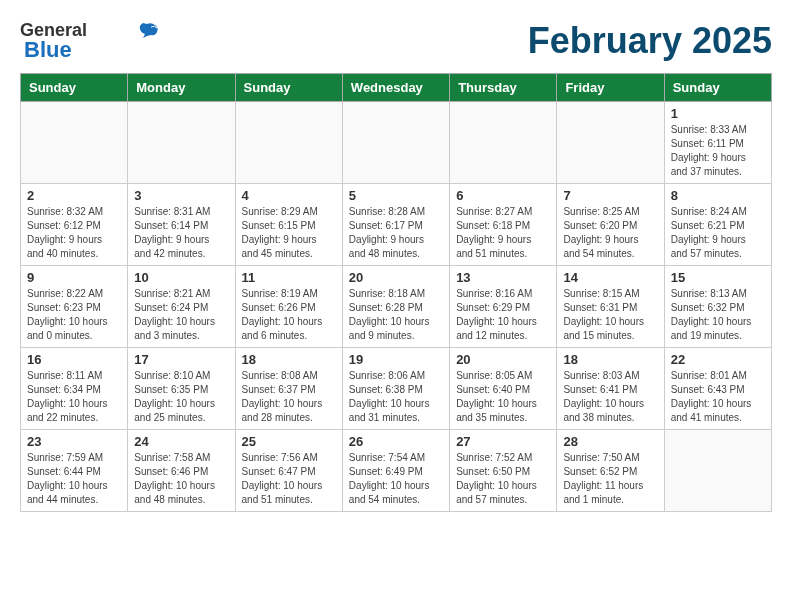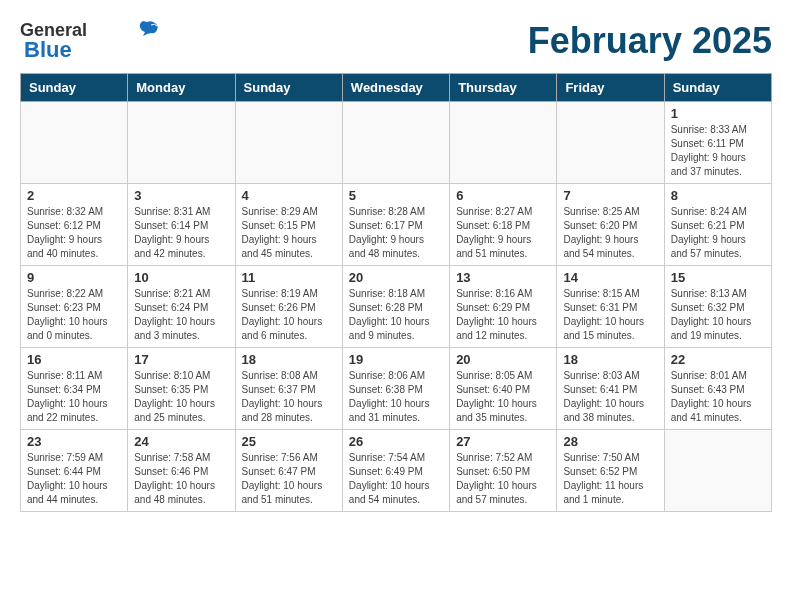--- a/index.html
+++ b/index.html
@@ -41,21 +41,21 @@
     }
     .calendar-subtitle {
       font-size: 16px;
       color: #555;
     }
     .calendar {
       width: 100%;
       border-collapse: collapse;
     }
     .calendar th {
-      background-color: #0c4a6e;
+      background-color: #15803d;
       color: white;
       text-align: left;
       padding: 6px 8px;
       font-size: 13px;
       font-weight: bold;
       border: 1px solid #aaa;
     }
     .calendar td {
       border: 1px solid #ccc;
       vertical-align: top;
@@ -79,21 +79,21 @@
       font-size: 10px;
       color: #444;
       line-height: 1.4;
     }
   </style>
 </head>
 <body>
 
 <div class="header-section">
   <div class="logo">
-    <div style="display:flex;align-items:flex-start;gap:48px;">
+    <div style="display:flex;align-items:center;gap:48px;">
       <span class="logo-general">General</span>
       <svg width="22" height="18" viewBox="0 0 22 18" style="margin:0 2px;">
         <path d="M10 2 Q14 0 18 3 Q22 6 20 10 Q18 14 14 13 L10 14 L6 16 L8 12 Q4 11 3 7 Q2 3 6 1 Z" fill="#1a6fbd"></path>
         <path d="M14 5 Q18 3 20 6" stroke="white" stroke-width="1" fill="none"></path>
       </svg>
     </div>
     <span class="logo-blue" style="margin-top:-4px;margin-left:4px;">Blue</span>
   </div>
   <div class="title-section">
     <div class="calendar-title">February 2025</div>

